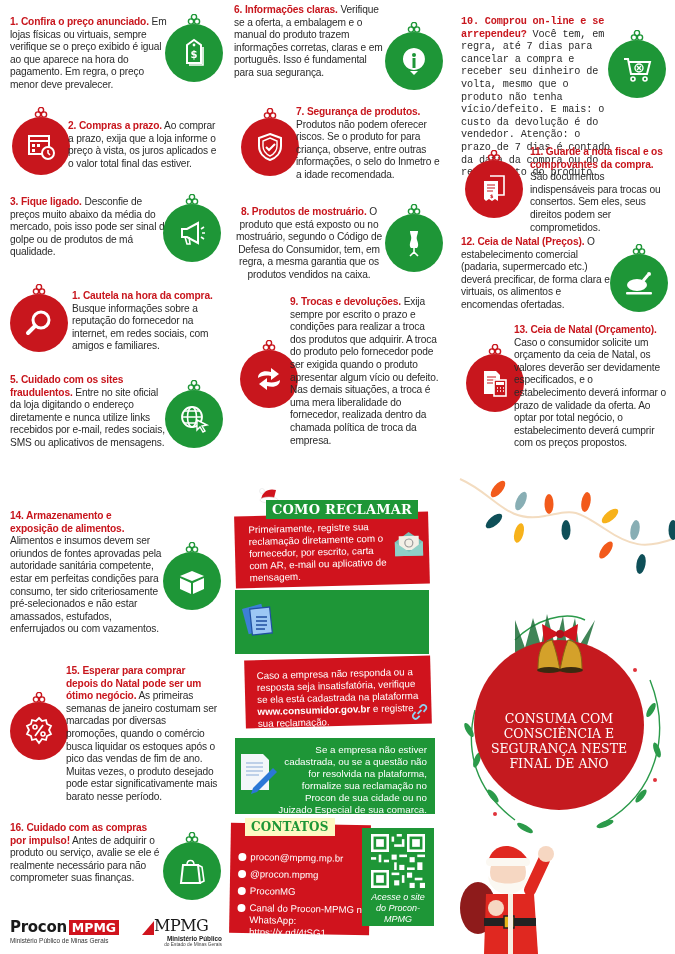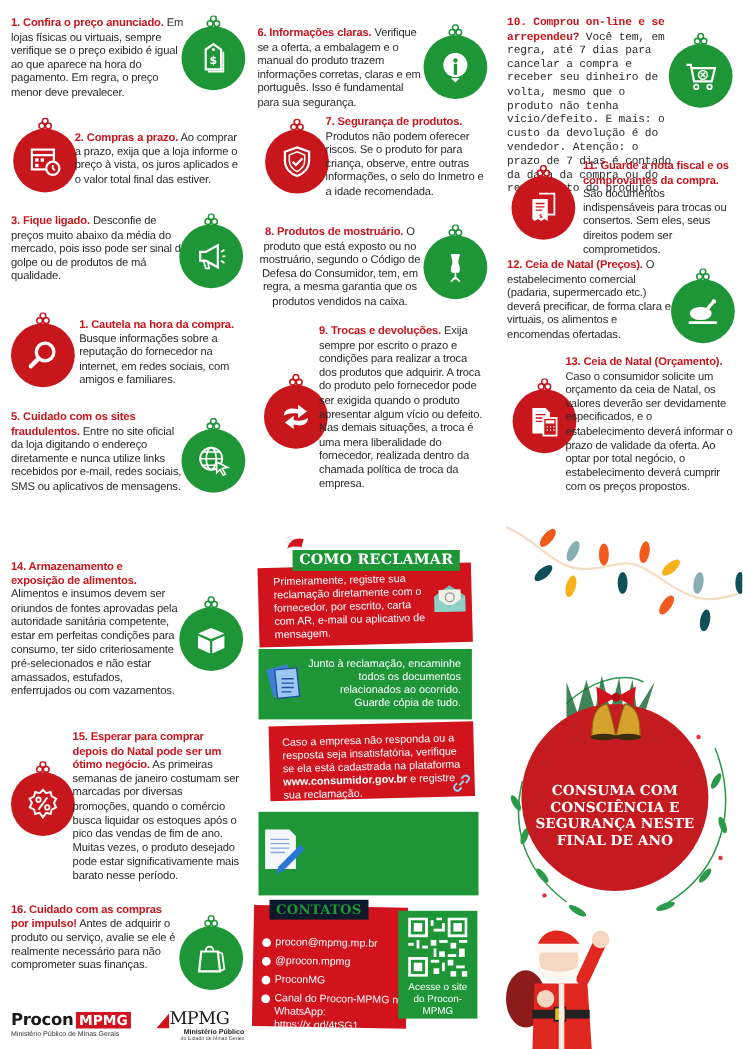--- a/index.html
+++ b/index.html
@@ -12,25 +12,25 @@
   .orn .cap { position: absolute; left: 50%; top: 0; transform: translateX(-50%); width: 14px; height: 12px; }
   .orn .ball { position: absolute; left: 0; top: 10px; width: 58px; height: 58px; border-radius: 50%; display: flex; align-items: center; justify-content: center; }
   .orn.green .ball { background: #1e9637; }
   .orn.red .ball { background: #c8161d; }
   .orn svg.ic { width: 32px; height: 32px; }
   .box { position: absolute; color: #fff; font-size: 9.8px; line-height: 12px; }
   .box.red { background: #d0131d; }
   .box.green { background: #1e9637; }
   .box .txt { position: absolute; }
   .hdr { position: absolute; background: #1e9637; color: #fff; font-family: "DejaVu Serif", serif; font-weight: bold; font-size: 13px; padding: 2px 6px; letter-spacing: 0.2px; }
-  .hdr.white { background: #0f172a; color: #1e9637; }
+  .hdr.white { background: #fef9c3; color: #1e9637; }
   .contact { display: flex; align-items: center; gap: 4px; font-size: 9.6px; line-height: 12px; margin-bottom: 5px; }
   .contact .ci { width: 8px; height: 8px; border-radius: 50%; background: #fff; flex: none; }
   .bigcircle { position: absolute; left: 474px; top: 640px; width: 170px; height: 170px; border-radius: 50%; background: #c51a1f; display: flex; align-items: center; justify-content: center; text-align: center; }
-  .bigcircle span { color: #fff; font-family: "DejaVu Serif", serif; font-weight: bold; font-size: 12.5px; line-height: 15px; width: 150px; margin-top: 32px; }
+  .bigcircle span { color: #fff; font-family: "DejaVu Serif", serif; font-weight: normal; font-size: 12.5px; line-height: 15px; width: 150px; margin-top: 32px; }
   .logo { position: absolute; }
 </style>
 </head>
 <body>
 
 <svg width="0" height="0" style="position:absolute">
   <defs>
     <symbol id="cap" viewBox="0 0 14 12">
       <circle cx="7" cy="3" r="2.6" fill="none" stroke="currentColor" stroke-width="1.4"></circle>
       <circle cx="4" cy="7.5" r="2.6" fill="none" stroke="currentColor" stroke-width="1.4"></circle>
@@ -122,21 +122,21 @@
   <div class="ball">
       <svg class="ic" viewBox="0 0 32 32">
         <circle cx="14" cy="14" r="10" fill="none" stroke="#fff" stroke-width="1.8"></circle>
         <ellipse cx="14" cy="14" rx="4.5" ry="10" fill="none" stroke="#fff" stroke-width="1.6"></ellipse>
         <path d="M4 14 H24 M6 8 H22 M6 20 H22" stroke="#fff" stroke-width="1.4"></path>
         <path d="M19 17 L29 22 L24 23 L27 28 L25 29 L22 24 L19 27 Z" fill="#1e9637" stroke="#fff" stroke-width="1.4"></path>
       </svg>
     </div>
 </div>
 
-<div class="tip" style="left:234px;top:25px;width:150px;">
+<div class="tip" style="left:234px;top:4px;width:150px;">
   <span class="ttl">6. Informações claras.</span>
   <span>Verifique se a oferta, a embalagem e o manual do produto trazem informações corretas, claras e em português. Isso é fundamental para sua segurança.</span>
 </div>
 <div class="orn green" style="left:385px;top:22px;color:#1e9637;">
   <svg class="cap">
       <use href="#cap"></use>
     </svg>
   <div class="ball">
       <svg class="ic" viewBox="0 0 32 32">
         <path d="M16 3 A11 11 0 1 1 15.9 3 Z M12 26 L16 30 L20 26" fill="#fff"></path>
@@ -356,40 +356,40 @@
       <path d="M2 14 L16 24 L30 14 V28 H2 Z" fill="#8fd0c7"></path>
     </svg>
 </div>
 
 <div class="box green" style="left:235px;top:590px;width:194px;height:64px;">
   <svg style="position:absolute;left:6px;top:10px;" width="40" height="40" viewBox="0 0 40 40">
       <rect x="4" y="6" width="20" height="26" fill="#3d7fd6" transform="rotate(-15 14 19)"></rect>
       <rect x="10" y="8" width="20" height="26" fill="#9cc7f4" stroke="#1f4fa0" stroke-width="1.2" transform="rotate(-6 20 21)"></rect>
       <path d="M15 17 H26 M15 21 H26 M15 25 H26 M15 29 H24" stroke="#1f4fa0" stroke-width="1.3"></path>
     </svg>
-  <div class="txt" style="right:10px;top:8px;width:142px;text-align:right;">Junto à reclamação, encaminhe todos os documentos relacionados ao ocorrido. Guarde cópia de tudo.</div>
 </div>
 
 <div class="box red" style="left:245px;top:658px;width:186px;height:68px;transform:rotate(-1.5deg);">
   <div class="txt" style="left:12px;top:10px;width:165px;">
     <span>Caso a empresa não responda ou a resposta seja insatisfatória, verifique se ela está cadastrada na plataforma</span>
     <b>www.consumidor.gov.br</b>
     <span>e registre sua reclamação.</span>
   </div>
   <svg style="position:absolute;right:4px;bottom:4px;" width="16" height="16" viewBox="0 0 16 16">
       <path d="M6 10 L10 6 M4 8 L2 10 A2.8 2.8 0 0 0 6 14 L8 12 M12 8 L14 6 A2.8 2.8 0 0 0 10 2 L8 4" stroke="#8fd0f0" stroke-width="1.8" fill="none"></path>
     </svg>
 </div>
 
 <div class="box green" style="left:235px;top:738px;width:200px;height:76px;">
   <svg style="position:absolute;left:2px;top:12px;" width="46" height="46" viewBox="0 0 46 46">
       <path d="M4 4 H26 L32 10 V40 H4 Z" fill="#f3f6fa"></path>
       <path d="M9 13 H26 M9 17 H26 M9 21 H26 M9 25 H22" stroke="#8aa9d6" stroke-width="1.2"></path>
       <path d="M16 38 L36 18 L40 22 L20 42 L14 44 Z" fill="#2b77d6"></path>
     </svg>
+  <div class="txt" style="right:8px;top:6px;width:150px;text-align:right;">Se a empresa não estiver cadastrada, ou se a questão não for resolvida na plataforma, formalize sua reclamação no Procon de sua cidade ou no Juizado Especial de sua comarca.</div>
 </div>
 
 <div class="box red" style="left:230px;top:824px;width:140px;height:110px;transform:rotate(1deg);">
   <div style="position:absolute;left:8px;top:28px;width:130px;">
     <div class="contact">
         <span class="ci"></span>
         <span>procon@mpmg.mp.br</span>
       </div>
     <div class="contact">
         <span class="ci"></span>
@@ -400,21 +400,21 @@
         <span>ProconMG</span>
       </div>
     <div class="contact" style="align-items:flex-start;">
         <span class="ci" style="margin-top:2px;"></span>
         <span>Canal do Procon-MPMG no WhatsApp: https://x.gd/4tSG1</span>
       </div>
   </div>
 </div>
 <div class="hdr white" style="left:245px;top:818px;z-index:3;font-size:12px;">CONTATOS</div>
 
-<div class="box green" style="left:362px;top:828px;width:72px;height:98px;">
+<div class="box green" style="left:362px;top:828px;width:72px;height:98px;font-style:italic;">
   <svg style="position:absolute;left:9px;top:6px;" width="54" height="54" viewBox="0 0 21 21">
     <rect width="21" height="21" fill="#1e9637"></rect>
     <g fill="#fff">
       <rect x="0" y="0" width="7" height="7"></rect>
         <rect x="14" y="0" width="7" height="7"></rect>
         <rect x="0" y="14" width="7" height="7"></rect>
       <rect x="8" y="1" width="1" height="2"></rect>
         <rect x="10" y="0" width="2" height="1"></rect>
         <rect x="9" y="4" width="3" height="1"></rect>
         <rect x="12" y="2" width="1" height="3"></rect>

